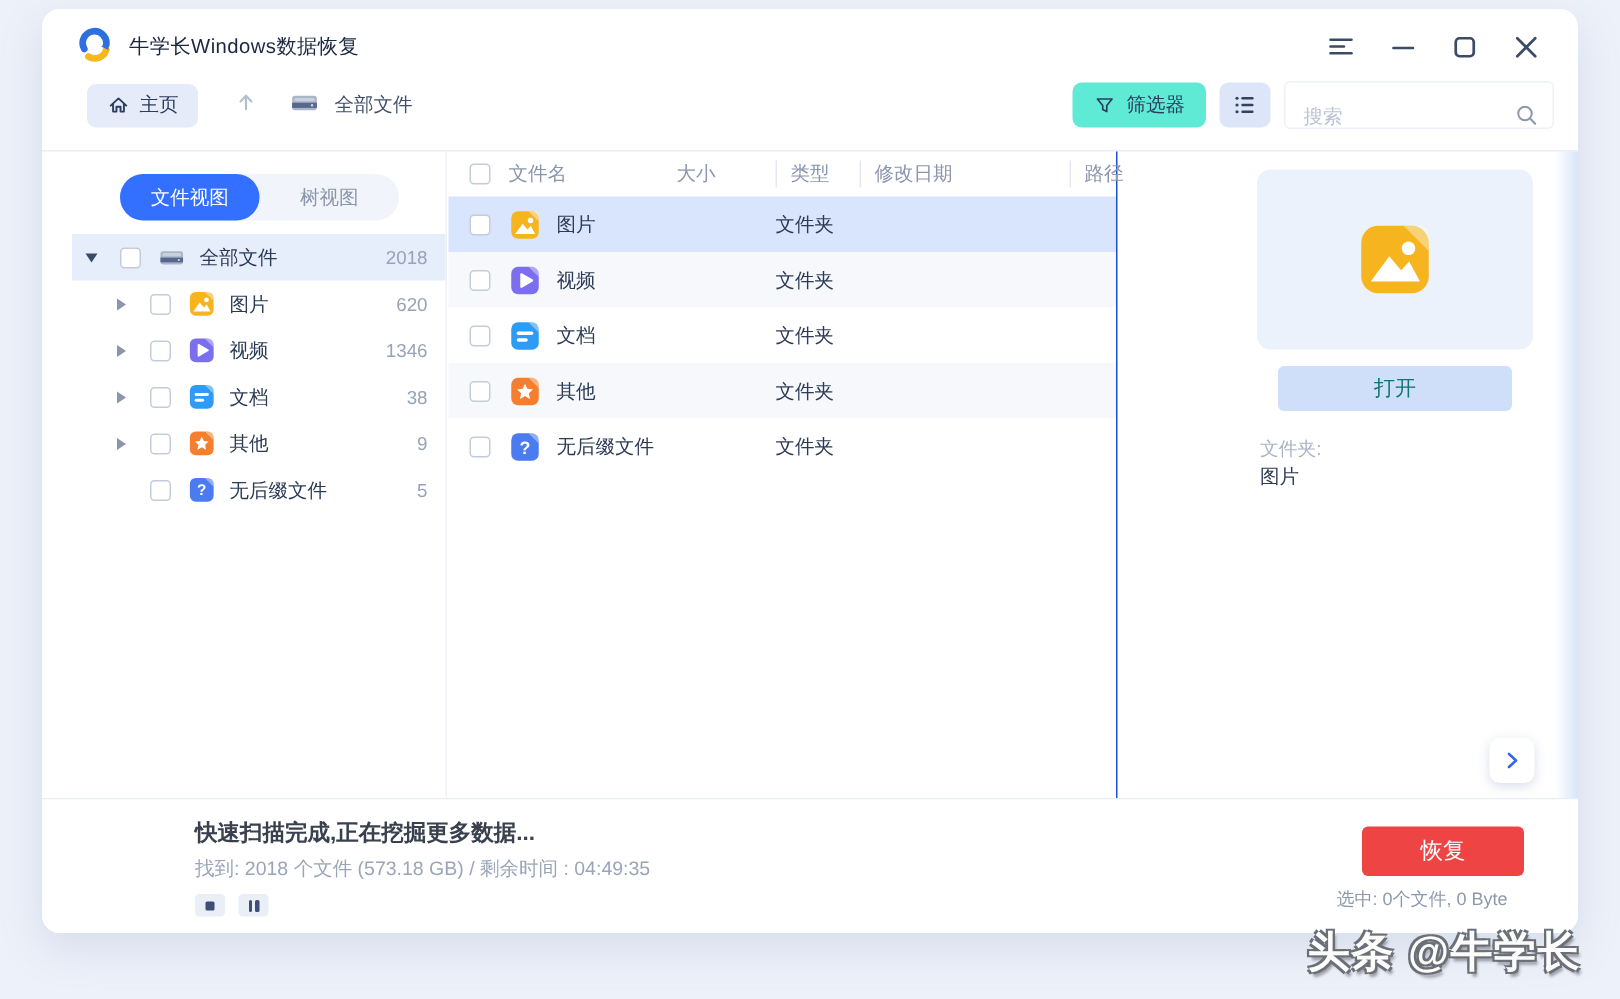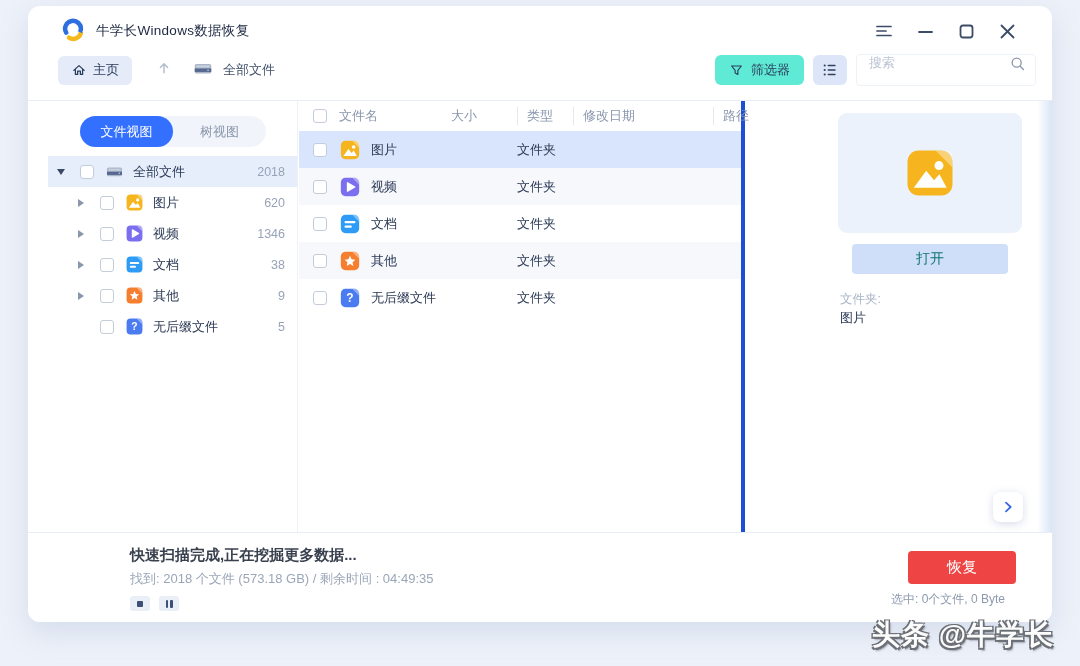--- a/index.html
+++ b/index.html
@@ -4,36 +4,36 @@
 <style>
   * { margin:0; padding:0; box-sizing:border-box; }
   html,body { width:1080px; height:666px; overflow:hidden; }
   body { background:#edf1f9; font-family:"Liberation Sans","DejaVu Sans",sans-serif; position:relative; }
 
   .window { position:absolute; left:28px; top:6px; width:1024px; height:616px;
     background:#fff; border-radius:12px; box-shadow:0 10px 28px rgba(130,150,190,.22);
     overflow:hidden; }
 
   
-  .titlebar { position:absolute; left:0; top:0; width:100%; height:50px; display:flex; align-items:center; padding:0 32px; }
+  .titlebar { position:absolute; left:0; top:0; width:100%; height:50px; display:flex; align-items:center; padding:0 22px; }
   .logo { width:27px; height:27px; margin-right:9px; flex:0 0 auto; }
   .app-title { font-size:13.5px; color:#1c2740; letter-spacing:.3px; }
   .win-controls { margin-left:auto; display:flex; align-items:center; gap:15px; }
   .win-btn { width:26px; height:24px; display:flex; align-items:center; justify-content:center; cursor:default; }
 
   
   .toolbar { position:absolute; left:0; top:42px; width:100%; height:44px; display:flex; align-items:center; padding:0 16px 0 30px; }
   .home-btn { display:flex; align-items:center; gap:6px; background:#e5ebf9; border-radius:6px; height:29px; padding:0 13px; font-size:13px; color:#2b3d5c; }
   .crumb-up { margin-left:24px; }
   .crumb-drive { margin-left:20px; }
   .crumb-label { margin-left:9px; font-size:13px; color:#42506b; }
   .toolbar-right { margin-left:auto; display:flex; align-items:center; gap:9px; }
   .filter-btn { display:flex; align-items:center; gap:7px; background:#5eead4; border-radius:6px; height:30px; padding:0 14px; font-size:13px; color:#2b3d5c; }
   .list-btn { width:34px; height:30px; background:#dde6f8; border-radius:6px; display:flex; align-items:center; justify-content:center; }
-  .search-box { width:180px; height:32px; background:#fff; border:1px solid #edf1f8; border-radius:4px; display:flex; align-items:flex-start; padding:0 9px 0 12px; }
+  .search-box { width:180px; height:32px; background:#fff; border:1px solid #edf1f8; border-radius:4px; display:flex; align-items:flex-end; padding:0 9px 0 12px; }
   .search-box input { border:none; outline:none; flex:1; font-size:13px; color:#42506b; background:transparent; font-family:inherit; min-width:0; }
   .search-box input::placeholder { color:#b9c3d3; }
 
   
   .content { position:absolute; left:0; top:94px; width:100%; height:433px; border-top:1px solid #e9edf4; border-bottom:1px solid #e9edf4; background:#fff; }
 
   
   .sidebar { position:absolute; left:20px; top:0; width:250px; height:100%; border-right:1px solid #eef1f6; }
   .view-toggle { position:relative; margin:15px 0 9px 32px; width:186px; height:31px; background:#f1f4fa; border-radius:16px; display:flex; }
   .view-tab { flex:1; display:flex; align-items:center; justify-content:center; font-size:13px; color:#8a96ab; border-radius:16px; }
@@ -46,21 +46,21 @@
   .tri-right { width:0; height:0; border-top:4.5px solid transparent; border-bottom:4.5px solid transparent; border-left:6px solid #8a96ab; }
   .checkbox { width:14px; height:14px; border:1.5px solid #c3cdda; border-radius:3px; background:#fff; flex:0 0 auto; }
   .tree-row .checkbox { margin-left:14px; }
   .tree-row .t-icon { margin-left:11px; width:19px; height:19px; flex:0 0 auto; }
   .tree-row .t-label { margin-left:9px; white-space:nowrap; }
   .tree-row .t-count { margin-left:auto; margin-right:12px; font-size:12.5px; color:#97a3b7; }
   .tree-row[data-level="0"] { padding-left:8px; }
   .tree-row[data-level="1"] { padding-left:28px; }
 
   
-  .filetable { position:absolute; left:271px; top:0; width:446px; height:100%; border-right:4px solid #1d4ed8; }
+  .filetable { position:absolute; left:271px; top:0; width:446px; height:100%; border-right:1px solid #1d4ed8; }
   .trow { display:grid; grid-template-columns:40px 112px 66px 56px 140px 1fr; align-items:center; }
   .thead { height:30px; font-size:13px; color:#8a96ad; }
   .thead .cb-cell { display:flex; justify-content:flex-end; padding-right:12px; }
   .thead .hcell { white-space:nowrap; }
   .thead .sep { border-left:1px solid #e4e9f1; padding-left:9px; }
   .tbody-row { height:37px; font-size:13px; color:#2b3a55; background:#fff; }
   .tbody-row:nth-child(even) { background:#f6f8fc; }
   .tbody-row.selected { background:#d9e5fc; }
   .tbody-row .cb-cell { display:flex; justify-content:flex-end; padding-right:12px; }
   .name-cell { display:flex; align-items:center; gap:10px; }

